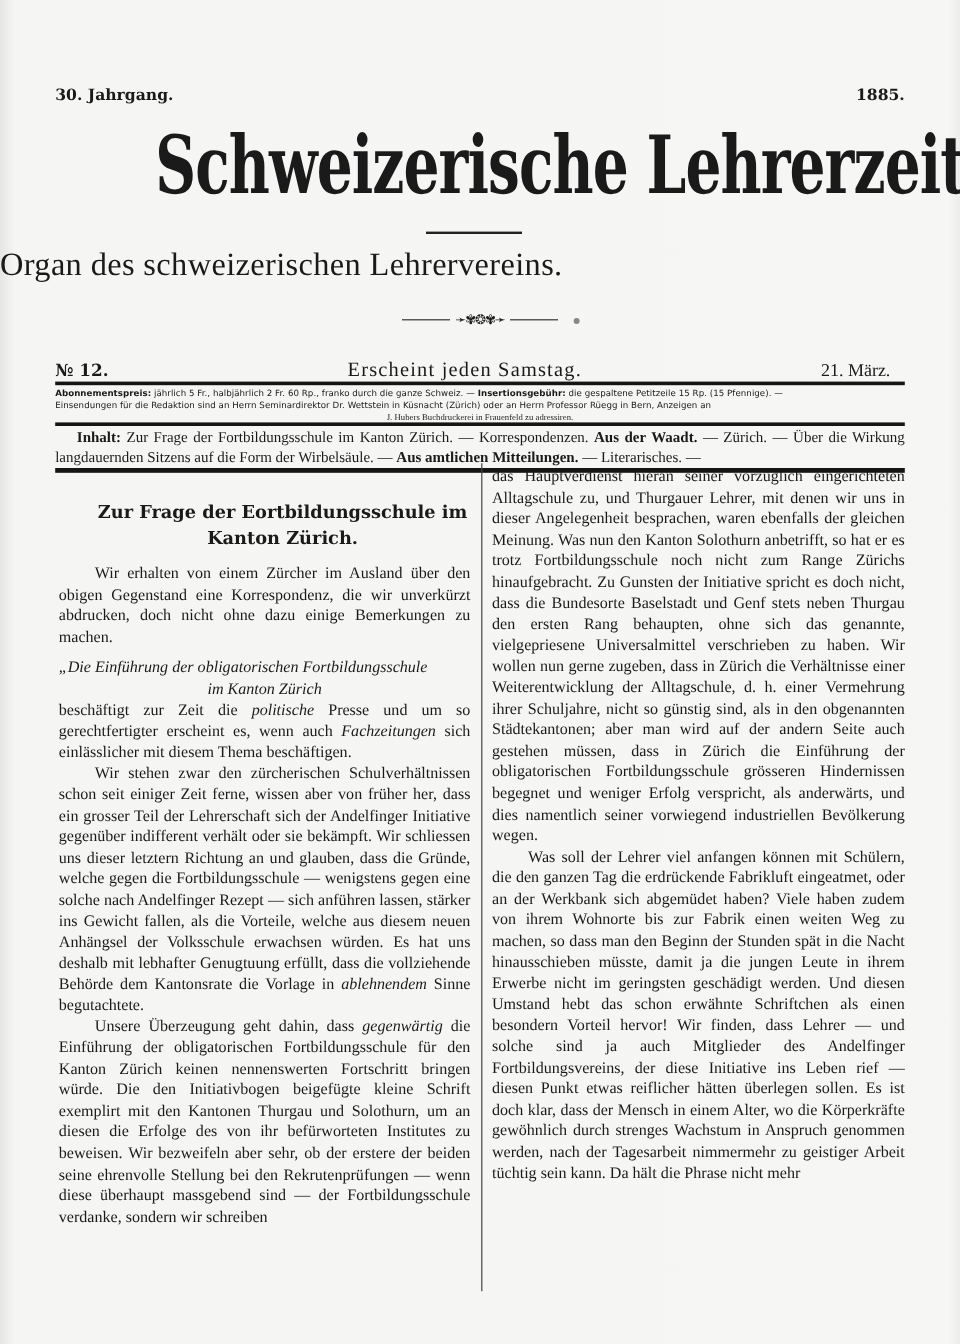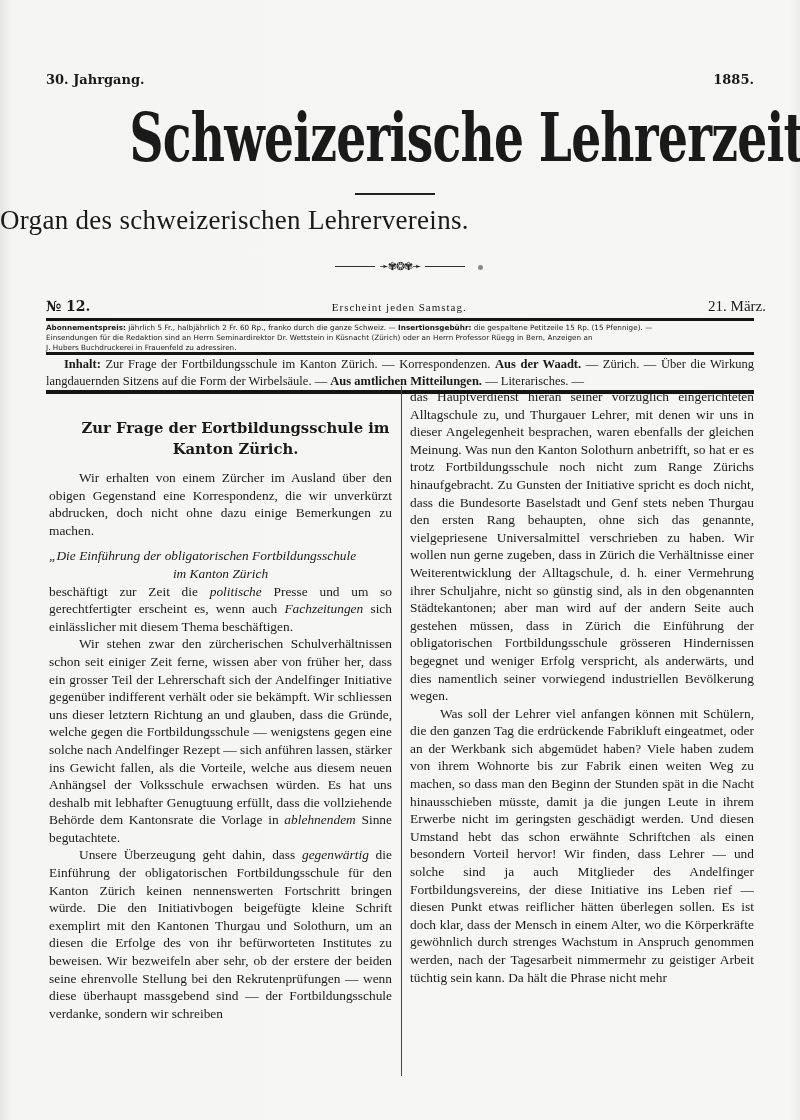--- a/index.html
+++ b/index.html
@@ -35,35 +35,35 @@
       font-family: "Liberation Serif", serif; font-size: 27px; letter-spacing: 0.3px;
     }
     .ornament {
       position: absolute; left: 330px; width: 140px; top: 260px; height: 12px;
       display: flex; align-items: center; justify-content: center;
     }
     .ornament .line { height: 1px; background: #333; width: 40px; }
     .ornament .glyph { font-size: 11px; margin: 0 4px; letter-spacing: -1px; }
     .dot { position: absolute; left: 478px; top: 265px; width: 5px; height: 5px; border-radius: 50%; background: #888; }
     .issue-line {
-      position: absolute; left: 46px; right: 34px; top: 298px;
+      position: absolute; left: 46px; right: 58px; top: 298px;
       display: flex; justify-content: space-between; align-items: baseline;
       font-size: 12.5px;
       text-align: right;
     }
     .issue-line .num { font-weight: bold; font-size: 14px; }
-    .issue-line .mid { letter-spacing: 1px; font-family: "Liberation Serif", serif; font-size: 11px; }
+    .issue-line .mid { letter-spacing: 1px; font-family: "Liberation Serif", serif; font-size: 17px; }
     .issue-line .date { font-family: "Liberation Serif", serif; font-size: 15px; }
     .rule-thick { position: absolute; left: 46px; right: 46px; height: 3px; background: #151515; }
     .sub-info {
       position: absolute; left: 46px; right: 46px; top: 323px;
       font-size: 7.2px; line-height: 10px; text-align: justify; font-family: "DejaVu Sans", sans-serif;
       letter-spacing: 0.05px;
     }
-    .sub-info .center { text-align: left; }
+    .sub-info .center { text-align: center; font-family: Liberation Serif, serif; }
     .sub-info b { font-weight: bold; }
     .contents {
       position: absolute; left: 46px; right: 46px; top: 356px;
       font-family: "Liberation Serif", serif; font-size: 12.5px; line-height: 17px; text-align: justify;
     }
     .contents .label { font-weight: bold; margin-left: 18px; }
     .contents b { font-weight: bold; }
     .col {
       position: absolute; top: 412px;
       font-family: "Liberation Serif", serif; font-size: 13.4px; line-height: 17.6px;

